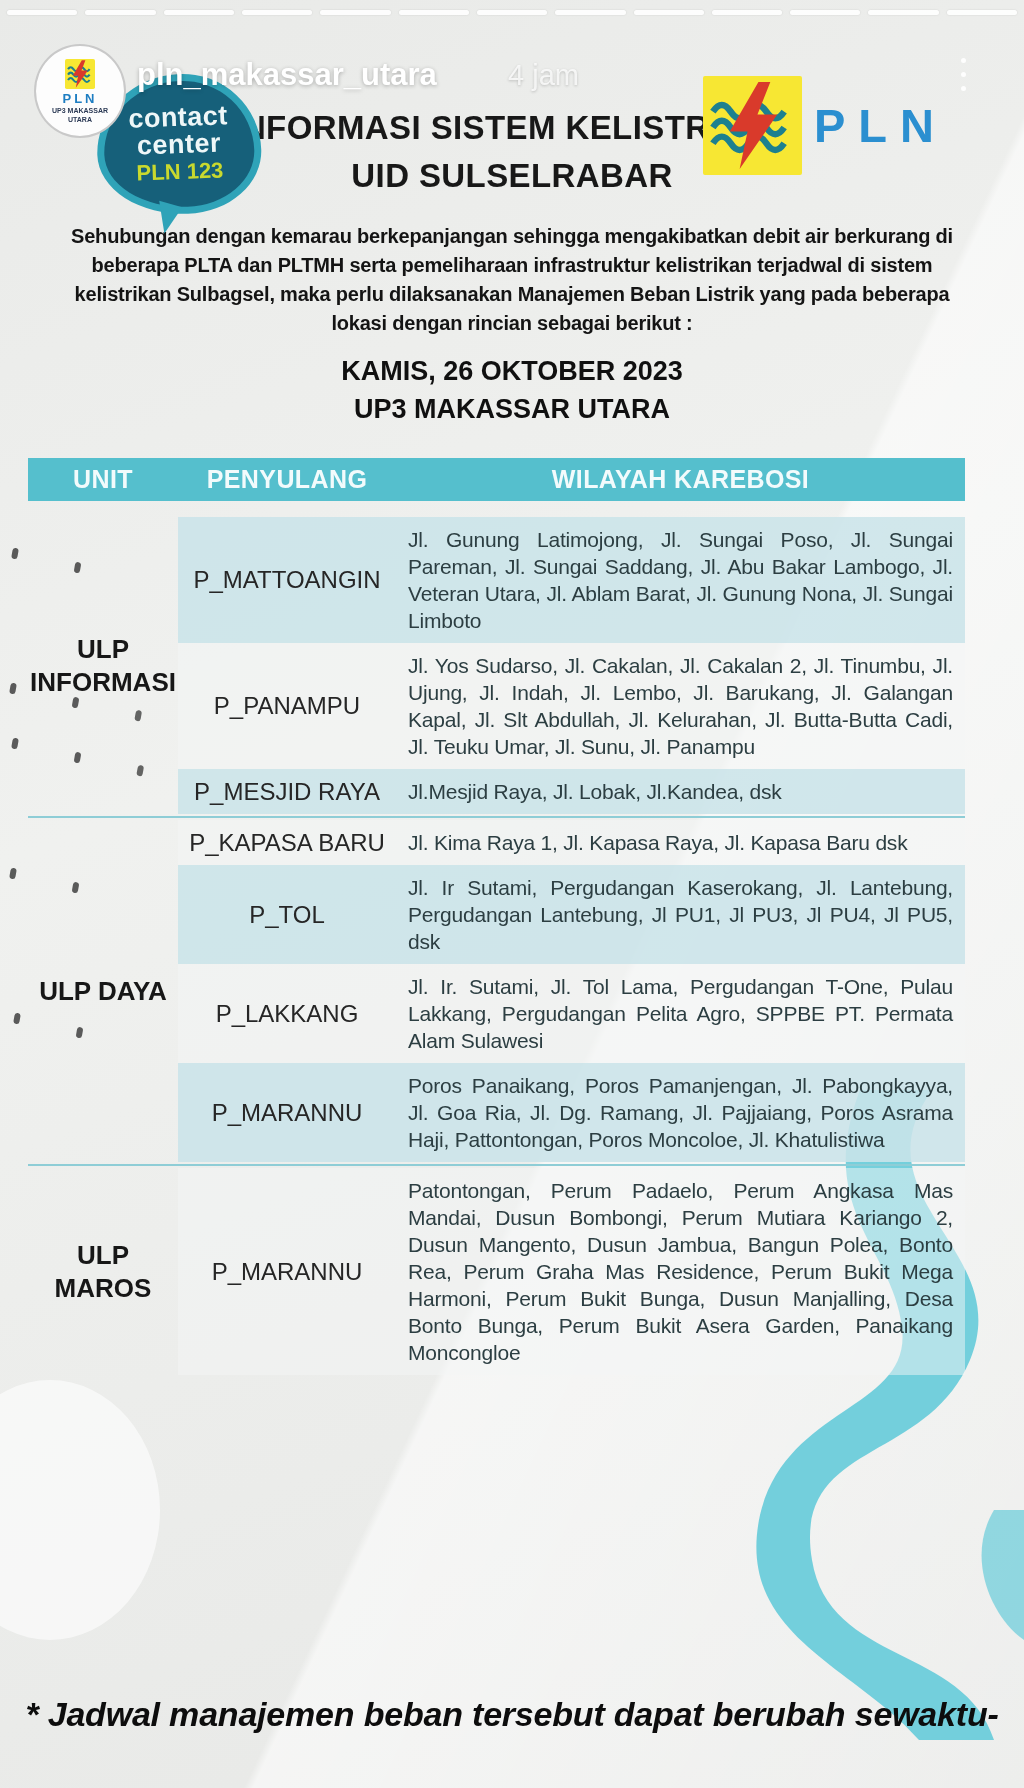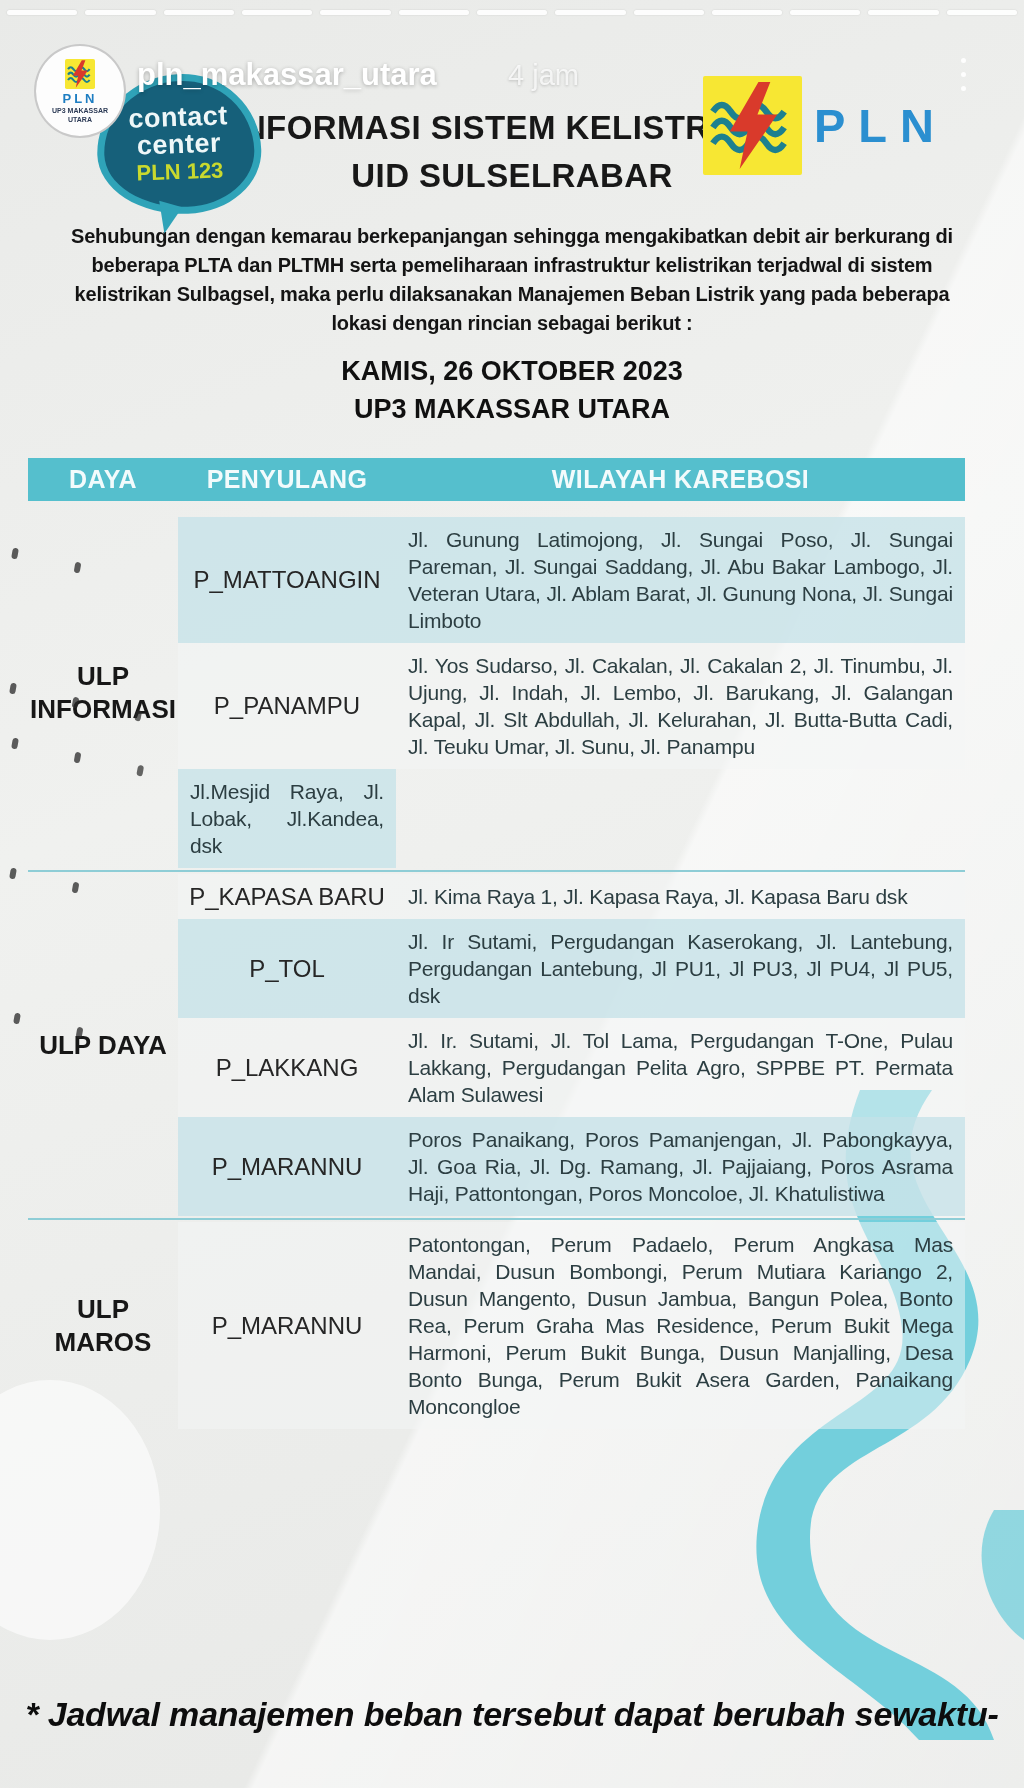--- a/index.html
+++ b/index.html
@@ -147,31 +147,32 @@
 
     <div class="intro">Sehubungan dengan kemarau berkepanjangan sehingga mengakibatkan debit air berkurang di beberapa PLTA dan PLTMH serta pemeliharaan infrastruktur kelistrikan terjadwal di sistem kelistrikan Sulbagsel, maka perlu dilaksanakan Manajemen Beban Listrik yang pada beberapa lokasi dengan rincian sebagai berikut :</div>
 
     <div class="schedule">
       <div>KAMIS, 26 OKTOBER 2023</div>
       <div>UP3 MAKASSAR UTARA</div>
     </div>
 
     <div class="outage-table">
       <div class="thead">
-        <div>DAYA</div>
+        <div>UNIT</div>
         <div>PENYULANG</div>
         <div>WILAYAH KAREBOSI</div>
       </div>
       <div class="tbody">
           <div class="group">
             <div class="unit-cell" style="grid-row: 1 / span 3;">ULP INFORMASI</div>
             <div class="pen-cell shaded">P_MATTOANGIN</div>
             <div class="wil-cell shaded">Jl. Gunung Latimojong, Jl. Sungai Poso, Jl. Sungai Pareman, Jl. Sungai Saddang, Jl. Abu Bakar Lambogo, Jl. Veteran Utara, Jl. Ablam Barat, Jl. Gunung Nona, Jl. Sungai Limboto</div>
             <div class="pen-cell">P_PANAMPU</div>
             <div class="wil-cell">Jl. Yos Sudarso, Jl. Cakalan, Jl. Cakalan 2, Jl. Tinumbu, Jl. Ujung, Jl. Indah, Jl. Lembo, Jl. Barukang, Jl. Galangan Kapal, Jl. Slt Abdullah, Jl. Kelurahan, Jl. Butta-Butta Cadi, Jl. Teuku Umar, Jl. Sunu, Jl. Panampu</div>
+            <div class="pen-cell shaded">P_MESJID RAYA</div>
             <div class="wil-cell shaded">Jl.Mesjid Raya, Jl. Lobak, Jl.Kandea, dsk</div>
           </div>
           <div class="group-divider"></div>
           <div class="group">
             <div class="unit-cell" style="grid-row: 1 / span 4;">ULP DAYA</div>
             <div class="pen-cell">P_KAPASA BARU</div>
             <div class="wil-cell">Jl. Kima Raya 1, Jl. Kapasa Raya, Jl. Kapasa Baru dsk</div>
             <div class="pen-cell shaded">P_TOL</div>
             <div class="wil-cell shaded">Jl. Ir Sutami, Pergudangan Kaserokang, Jl. Lantebung, Pergudangan Lantebung, Jl PU1, Jl PU3, Jl PU4, Jl PU5, dsk</div>
             <div class="pen-cell">P_LAKKANG</div>

